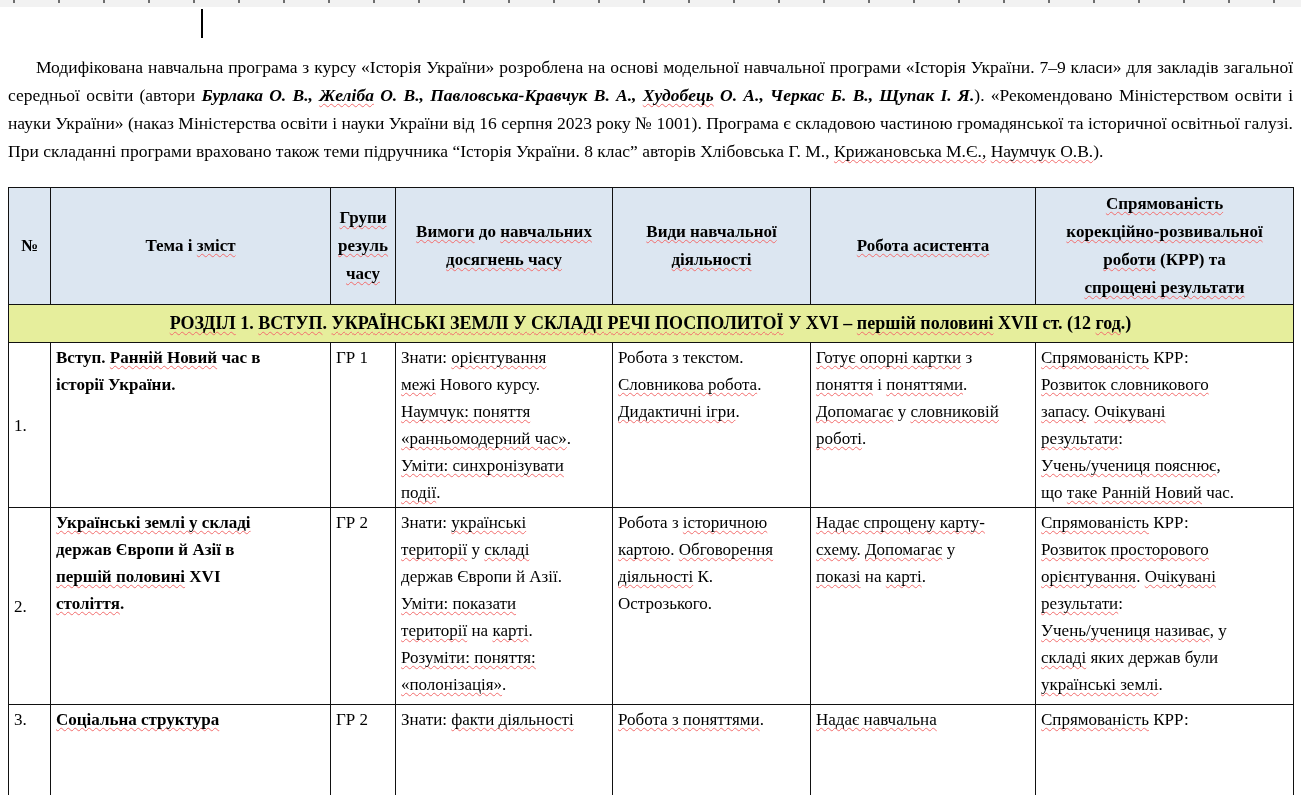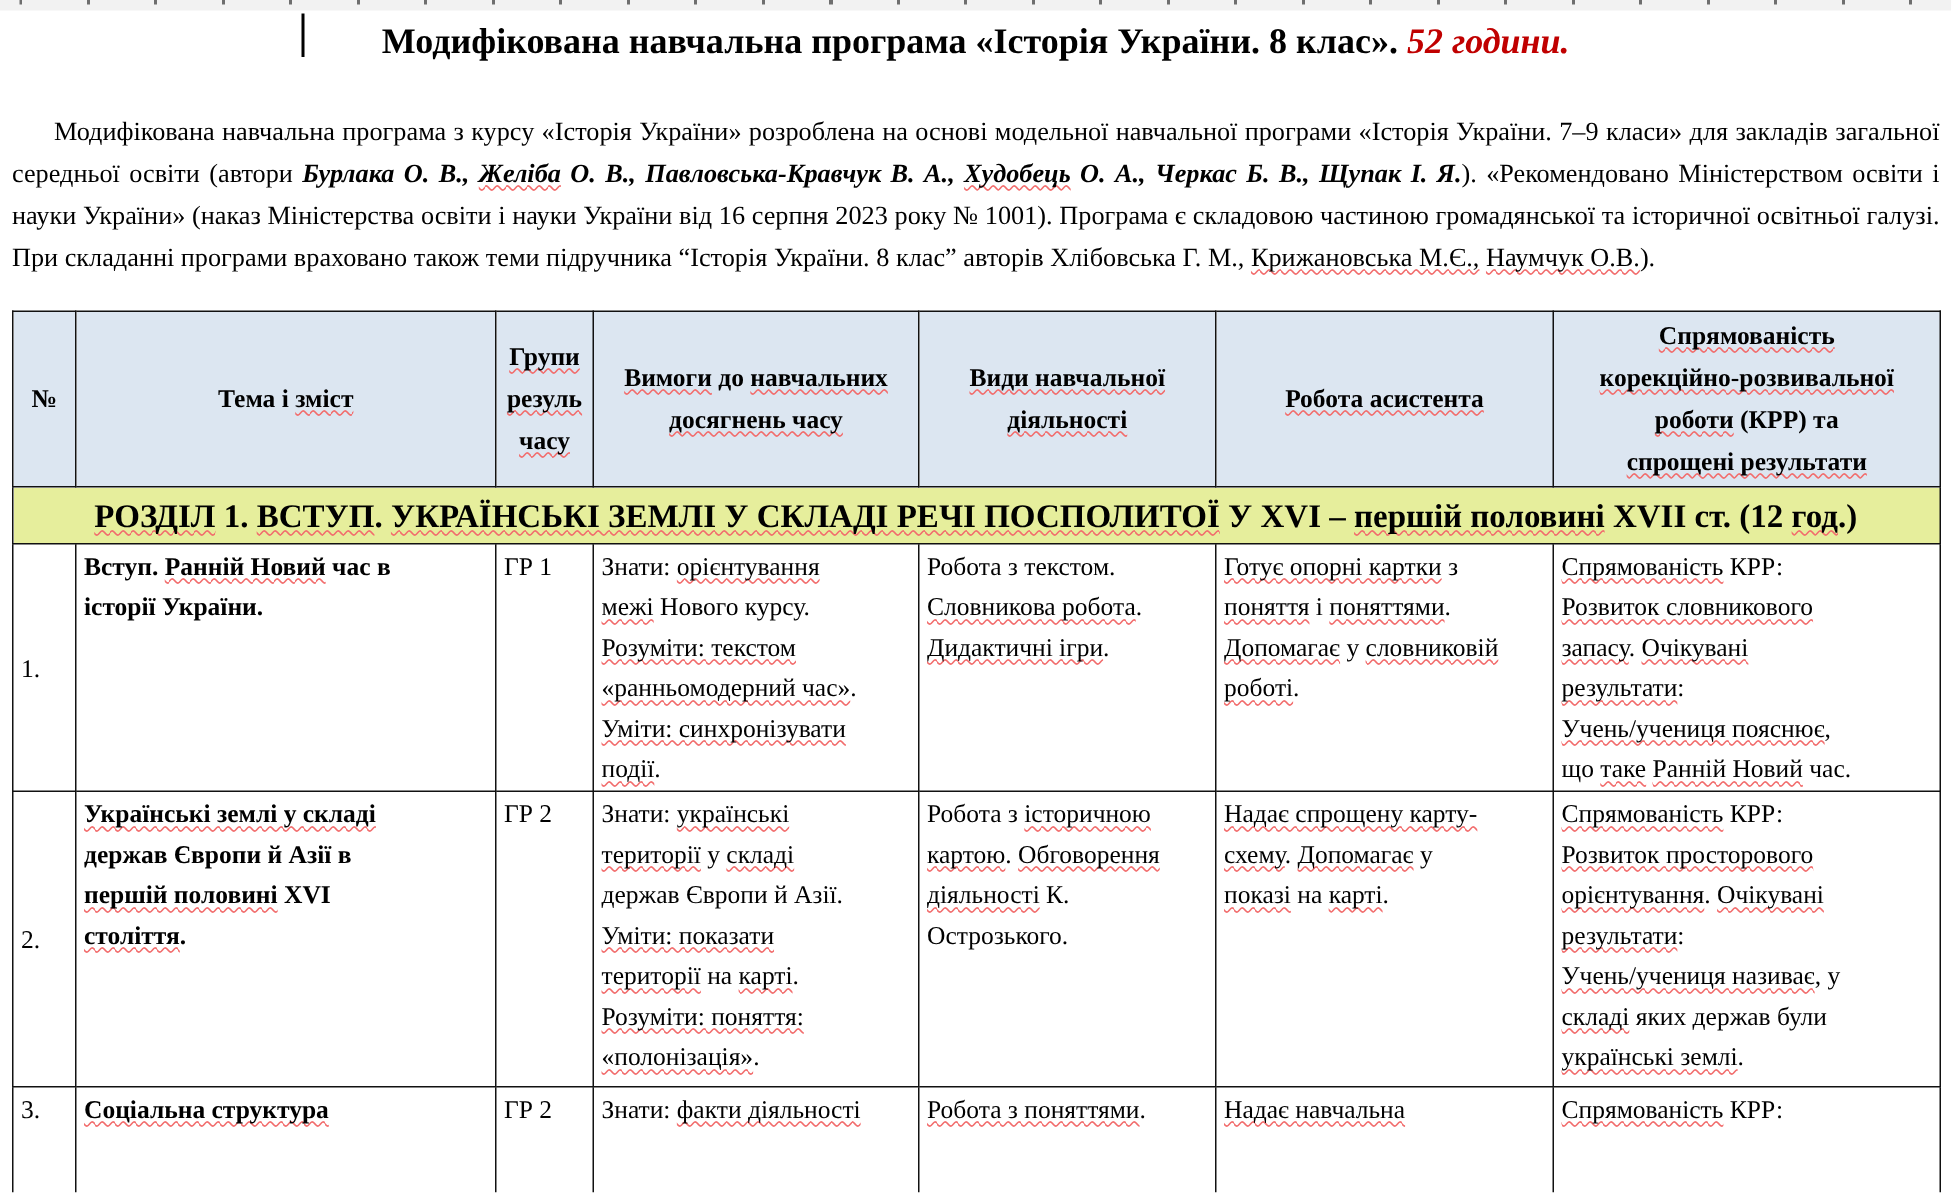--- a/index.html
+++ b/index.html
@@ -9,46 +9,45 @@
     background:#fff; font-family:"Liberation Serif","DejaVu Serif",serif; color:#000;
   }
   .ruler { height:7px; background:#f2f2f2; }
   .ruler::before {
     content:""; display:block; height:3px; margin-left:13px;
     background:repeating-linear-gradient(90deg,#6e6e6e 0 2px,transparent 2px 45px);
   }
   .title-wrap { position:relative; margin-top:6px; text-align:center;
     font-size:24px; line-height:30px; font-weight:bold; }
   .cursor { position:absolute; left:201px; top:9px; width:2px; height:29px; background:#000; }
-  .intro { margin:30px 8px 0 8px; text-align:justify; text-indent:28px;
+  .intro { margin:46px 8px 0 8px; text-align:justify; text-indent:28px;
     font-size:17.5px; line-height:28px; }
   table { border-collapse:collapse; margin:22px 0 0 8px; table-layout:fixed; width:1285px; }
   td, th { border:1.5px solid #111; font-size:17px; line-height:27px;
     vertical-align:top; padding:1px 6px 1px 5px; white-space:pre-wrap; overflow:hidden; }
   th { background:#dce6f1; text-align:center; vertical-align:middle;
     font-weight:bold; line-height:28px; height:111px; padding:2px 3px; }
   .section-td { background:#e6ee9c; text-align:center; font-weight:bold;
-    font-size:22px; vertical-align:middle; height:38px; }
+    font-size:18px; vertical-align:middle; height:38px; }
   .cell-num { vertical-align:middle; }
   .vtop { vertical-align:top; }
   .b { font-weight:bold; }
   .i { font-style:italic; }
   .r { color:#c00000; }
   .sq { text-decoration-line:underline; text-decoration-style:wavy;
         text-decoration-color:#f26d6d; text-decoration-thickness:1px;
         text-underline-offset:2px; text-decoration-skip-ink:none; }
 </style>
 </head>
 <body>
 
 <div class="page">
   <div class="ruler"></div>
   <div class="cursor"></div>
 
-  <div class="title-wrap"><span class="b">Модифікована навчальна програма «Історія України. 8 клас». </span><span class="b i r">52 години.</span></div>
 
   <p class="intro"><span>Модифікована навчальна програма з курсу «Історія України» розроблена на основі модельної навчальної програми «Історія України. 7–9 класи» для закладів загальної середньої освіти (автори </span><span class="b i">Бурлака О. В., </span><span class="b i sq">Желіба</span><span class="b i"> О. В., </span><span class="b i">Павловська-Кравчук В. А., </span><span class="b i sq">Худобець</span><span class="b i"> О. А., </span><span class="b i">Черкас Б. В., </span><span class="b i">Щупак І. Я.</span><span>). «Рекомендовано Міністерством освіти і науки України» (наказ Міністерства освіти і науки України від 16 серпня 2023 року № 1001). Програма є складовою частиною громадянської та історичної освітньої галузі. При складанні програми враховано також теми підручника “Історія України. 8 клас” авторів Хлібовська Г. М., </span><span class="sq">Крижановська М.Є.,</span><span> </span><span class="sq">Наумчук О.В.</span><span>).</span></p>
 
   <table>
     <colgroup>
       <col style="width:42px">
         <col style="width:280px">
         <col style="width:65px">
       <col style="width:217px">
         <col style="width:198px">
@@ -75,21 +74,21 @@
       <tr>
         <td class="section-td" colspan="7"><span class="sq">РОЗДІЛ</span><span> 1. </span><span class="sq">ВСТУП</span><span>. </span><span class="sq">УКРАЇНСЬКІ ЗЕМЛІ У СКЛАДІ РЕЧІ ПОСПОЛИТОЇ</span><span> У XVI – </span><span class="sq">першій половині</span><span> XVII ст. (12 </span><span class="sq">год</span><span>.)</span></td>
       </tr>
       <tr style="height:165px">
         <td class="cell-num">1.</td>
         <td><span class="b">Вступ. </span><span class="b sq">Ранній Новий</span><span class="b"> час в
 історії України.</span></td>
         <td>ГР 1</td>
         <td><span>Знати: </span><span class="sq">орієнтування</span><span>
 </span><span class="sq">межі</span><span> Нового курсу.
-</span><span class="sq">Розуміти: текстом</span><span>
+</span><span class="sq">Наумчук: поняття</span><span>
 </span><span class="sq">«ранньомодерний час»</span><span>.
 </span><span class="sq">Уміти: синхронізувати</span><span>
 </span><span class="sq">події</span><span>.</span></td>
         <td><span>Робота з текстом.
 </span><span class="sq">Словникова робота</span><span>.
 </span><span class="sq">Дидактичні ігри</span><span>.</span></td>
         <td><span class="sq">Готує опорні картки</span><span> з
 </span><span class="sq">поняття</span><span> і </span><span class="sq">поняттями</span><span>.
 </span><span class="sq">Допомагає</span><span> у </span><span class="sq">словниковій</span><span>
 </span><span class="sq">роботі</span><span>.</span></td>

